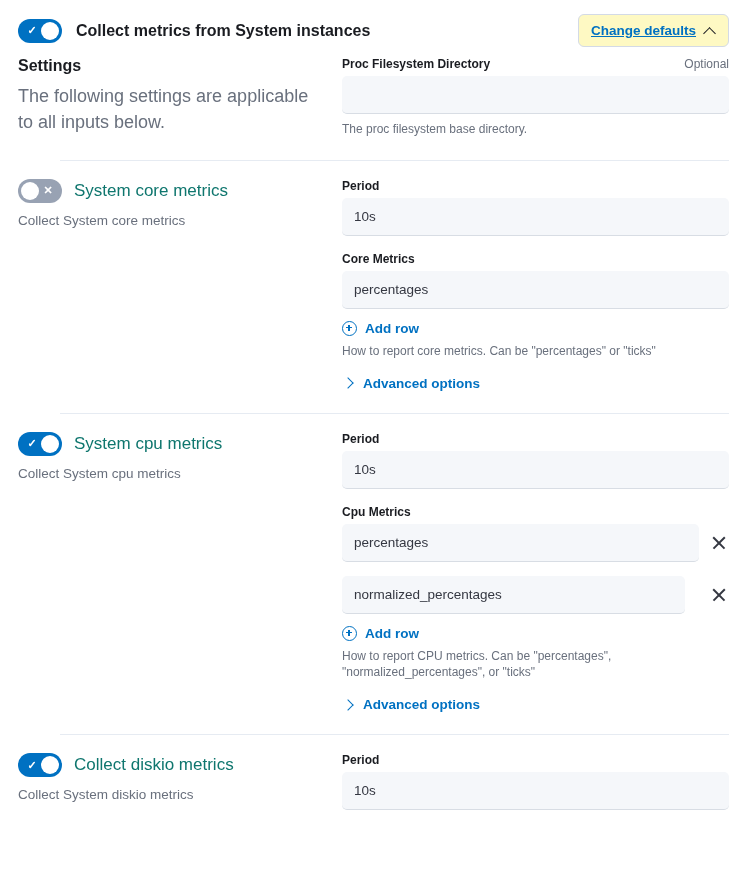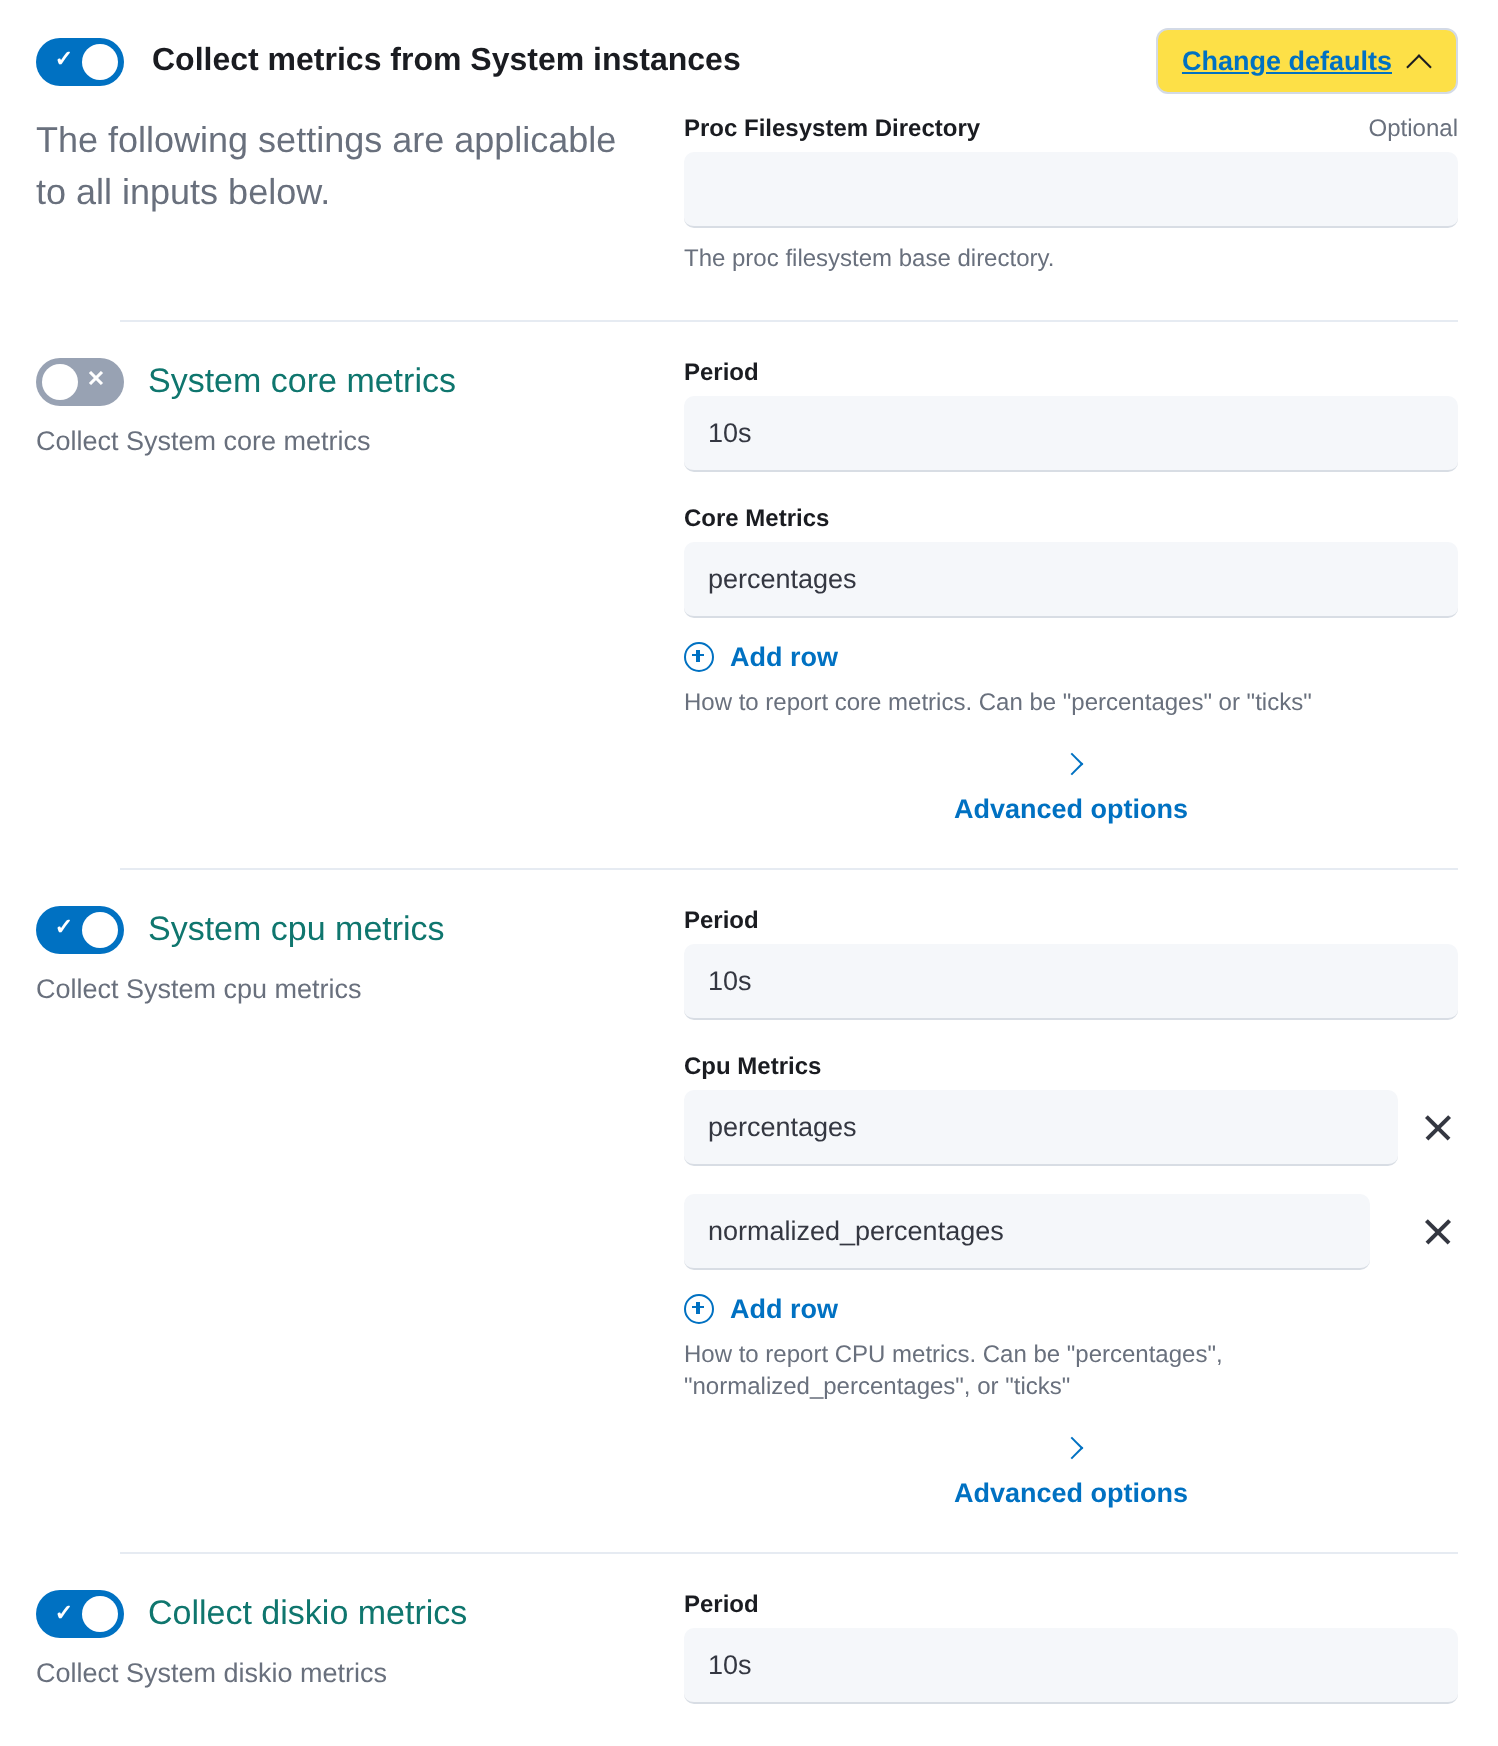--- a/index.html
+++ b/index.html
@@ -29,21 +29,21 @@
     margin-left: 14px;
     flex: 1;
   }
   .change-defaults {
     display: flex;
     align-items: center;
     gap: 8px;
     border: 1px solid #d3dae6;
     border-radius: 6px;
     padding: 8px 12px;
-    background: #fde047;
+    background: #fef9c3;
   }
   .change-defaults .link-text {
     color: #0071c2;
     font-size: 13.5px;
     font-weight: bold;
     text-decoration: underline;
   }
   .chev-up {
     width: 12px; height: 12px;
     display: inline-block;
@@ -243,21 +243,20 @@
   .add-row-label {
     font-size: 13.5px;
     font-weight: bold;
     color: #0071c2;
   }
   .advanced {
     display: flex;
     align-items: center;
     gap: 9px;
     margin-top: 16px;
-    flex-direction: column;
   }
   .advanced-label {
     font-size: 13.5px;
     font-weight: bold;
     color: #0071c2;
   }
   .mt14 { margin-top: 14px; gap: 24px; }
   .field-group { margin-top: 16px; }
 </style>
 </head>
@@ -270,20 +269,21 @@
   </div>
   <div class="header-title">Collect metrics from System instances</div>
   <div class="change-defaults">
     <span class="link-text">Change defaults</span>
     <span class="chev-up"></span>
   </div>
 </div>
 
 <div class="row">
   <div class="col-left">
+    <div class="settings-title">Settings</div>
     <div class="settings-desc">The following settings are applicable to all inputs below.</div>
   </div>
   <div class="col-right">
     <div class="field-label">
       <span>Proc Filesystem Directory</span>
       <span class="optional">Optional</span>
     </div>
     <input class="input input-empty" type="text" value="" style="">
     <div class="help-text">The proc filesystem base directory.</div>
   </div>

